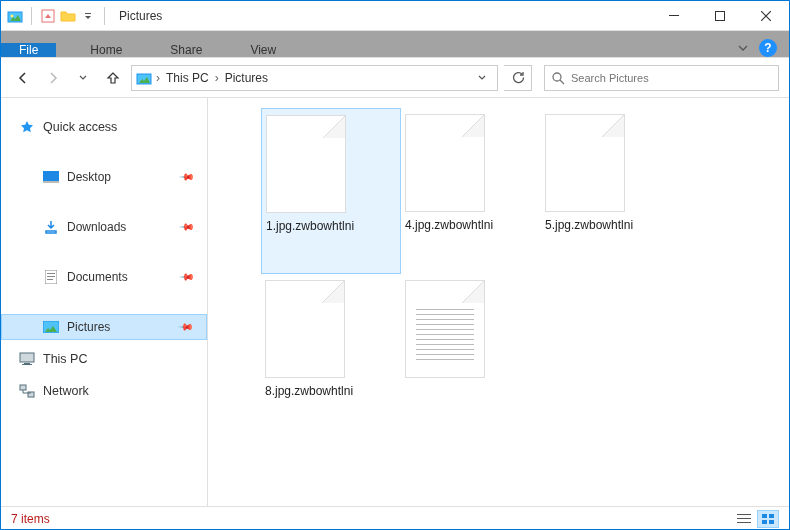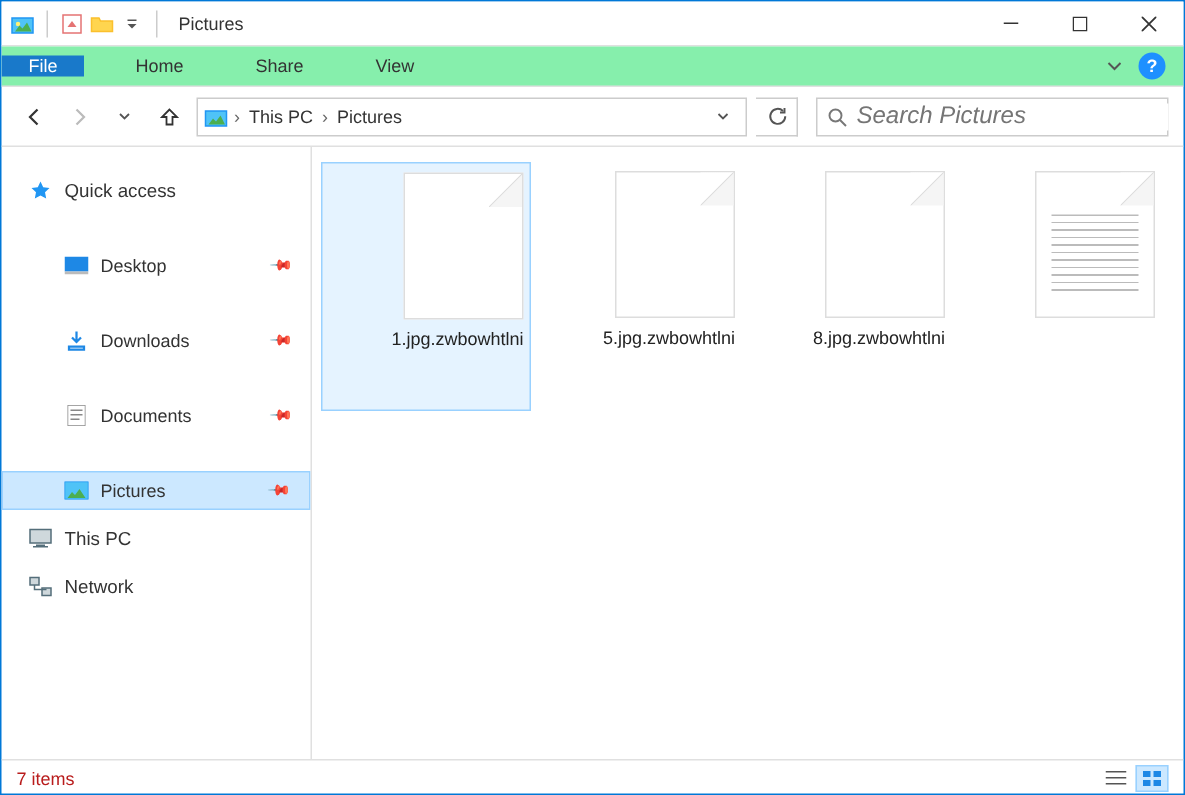--- a/index.html
+++ b/index.html
@@ -8,55 +8,55 @@
 
 .titlebar { height: 30px; background: #fff; display: flex; align-items: center; border-bottom: 1px solid #e0e0e0; }
 .titlebar-left { display: flex; align-items: center; gap: 4px; padding-left: 6px; }
 .titlebar-icon { width: 16px; height: 16px; display: flex; align-items: center; justify-content: center; }
 .qat-sep { width: 1px; height: 18px; background: #ccc; margin: 0 4px; }
 .titlebar-title { font-size: 12px; color: #333; margin-left: 6px; }
 .titlebar-controls { margin-left: auto; display: flex; }
 .titlebar-btn { width: 46px; height: 30px; display: flex; align-items: center; justify-content: center; cursor: pointer; }
 
 
-.ribbon { height: 27px; background: #86efac; display: flex; align-items: center; border-bottom: 1px solid #e0e0e0; }
+.ribbon { height: 27px; background: #a3a3a3; display: flex; align-items: flex-end; border-bottom: 1px solid #e0e0e0; }
 .ribbon-file { background: #1979ca; color: #fff; padding: 0 18px; display: flex; align-items: center; font-size: 12px; cursor: pointer; }
 .ribbon-tab { padding: 0 14px; display: flex; align-items: center; font-size: 12px; color: #333; cursor: pointer; margin-left: 20px; }
 .ribbon-right { margin-left: auto; display: flex; align-items: center; gap: 10px; padding-right: 12px; }
 .help-icon { width: 18px; height: 18px; border-radius: 50%; background: #1e90ff; color: #fff; display: flex; align-items: center; justify-content: center; font-size: 12px; font-weight: bold; }
 
 
 .addressbar { height: 40px; display: flex; align-items: center; padding: 0 10px; gap: 6px; border-bottom: 1px solid #e0e0e0; }
 .nav-btn { width: 24px; height: 24px; display: flex; align-items: center; justify-content: center; color: #555; cursor: pointer; }
 .nav-btn.disabled { color: #bbb; cursor: default; }
 .breadcrumb-box { flex: 1; height: 26px; border: 1px solid #ccc; display: flex; align-items: center; padding: 0 4px; gap: 4px; font-size: 12px; }
 .breadcrumb-item { color: #333; cursor: pointer; padding: 0 2px; }
 .breadcrumb-sep { color: #666; }
 .breadcrumb-dropdown { margin-left: auto; color: #555; padding: 0 6px; cursor: pointer; }
 .refresh-box { width: 28px; height: 26px; border: 1px solid #ccc; border-left: none; display: flex; align-items: center; justify-content: center; color: #555; cursor: pointer; }
 .searchbox { width: 235px; height: 26px; border: 1px solid #ccc; display: flex; align-items: center; padding: 0 6px; gap: 6px; margin-left: 6px; }
-.searchbox input { border: none; outline: none; font-size: 16px; flex: 1; color: #555; font-style: italic; }
+.searchbox input { border: none; outline: none; font-size: 11px; flex: 1; color: #555; }
 .search-icon-svg { color: #777; }
 
 
-.main { display: flex; height: 408px; }
+.main { display: flex; height: 408px; gap: 47px; }
 .sidebar { width: 207px; border-right: 1px solid #e0e0e0; padding-top: 16px; overflow: hidden; }
 .sidebar-group { margin-bottom: 6px; }
 .sidebar-item { height: 26px; display: flex; align-items: center; padding-left: 28px; font-size: 12px; color: #333; cursor: pointer; gap: 8px; position: relative; }
 .sidebar-item.header { padding-left: 18px; font-size: 12.5px; }
 .sidebar-item.child { padding-left: 42px; margin-top: 24px; }
 .sidebar-item.selected { background: #cce8ff; border: 1px solid #99d1ff; padding-left: 41px; }
 .pin { margin-left: auto; margin-right: 14px; color: #888; transform: rotate(45deg); font-size: 10px; }
 .star-icon { color: #2196f3; }
 .sb-icon { width: 16px; height: 16px; display: flex; align-items: center; justify-content: center; }
 
 
 .content { flex: 1; padding: 10px 6px; overflow: auto; }
 .file-grid { display: flex; flex-wrap: wrap; gap: 0; }
-.file-item { width: 140px; height: 166px; display: flex; flex-direction: column; align-items: flex-end; padding: 6px 4px; cursor: pointer; }
+.file-item { width: 140px; height: 166px; display: flex; flex-direction: column; align-items: flex-start; padding: 6px 4px; cursor: pointer; }
 .file-item.selected { border: 1px solid #99d1ff; background: #e5f3ff; }
 .file-thumb { width: 80px; height: 98px; background: #fff; border: 1px solid #ddd; position: relative; margin-bottom: 6px; }
 .file-thumb::before { content: ''; position: absolute; top: 0; right: 0; width: 22px; height: 22px; background: linear-gradient(135deg, #fff 0%, #fff 48%, #ddd 50%, #f5f5f5 52%, #f5f5f5 100%); }
 .file-thumb.txt::after { content: ''; position: absolute; top: 28px; left: 10px; right: 10px; bottom: 14px; background: repeating-linear-gradient(to bottom, #bbb 0, #bbb 1px, transparent 1px, transparent 5px); }
 .file-label { font-size: 12px; text-align: center; color: #222; line-height: 1.3; word-break: break-word; max-width: 132px; }
 
 
 .statusbar { height: 24px; border-top: 1px solid #e0e0e0; display: flex; align-items: center; padding: 0 10px; font-size: 12px; color: #b91c1c; }
 .statusbar-right { margin-left: auto; display: flex; gap: 2px; }
 .view-btn { width: 22px; height: 18px; border: 1px solid transparent; display: flex; align-items: center; justify-content: center; cursor: pointer; }
@@ -266,20 +266,24 @@
   </div>
 
   <div class="content">
     <div class="file-grid" id="file-grid">
         <div class="file-item selected">
           <div class="file-thumb"></div>
           <div class="file-label">1.jpg.zwbowhtlni</div>
         </div>
         <div class="file-item">
           <div class="file-thumb"></div>
+          <div class="file-label">4.jpg.zwbowhtlni</div>
+        </div>
+        <div class="file-item">
+          <div class="file-thumb"></div>
           <div class="file-label">5.jpg.zwbowhtlni</div>
         </div>
         <div class="file-item">
           <div class="file-thumb"></div>
           <div class="file-label">8.jpg.zwbowhtlni</div>
         </div>
         <div class="file-item">
           <div class="file-thumb txt"></div>
         </div>
       </div>

